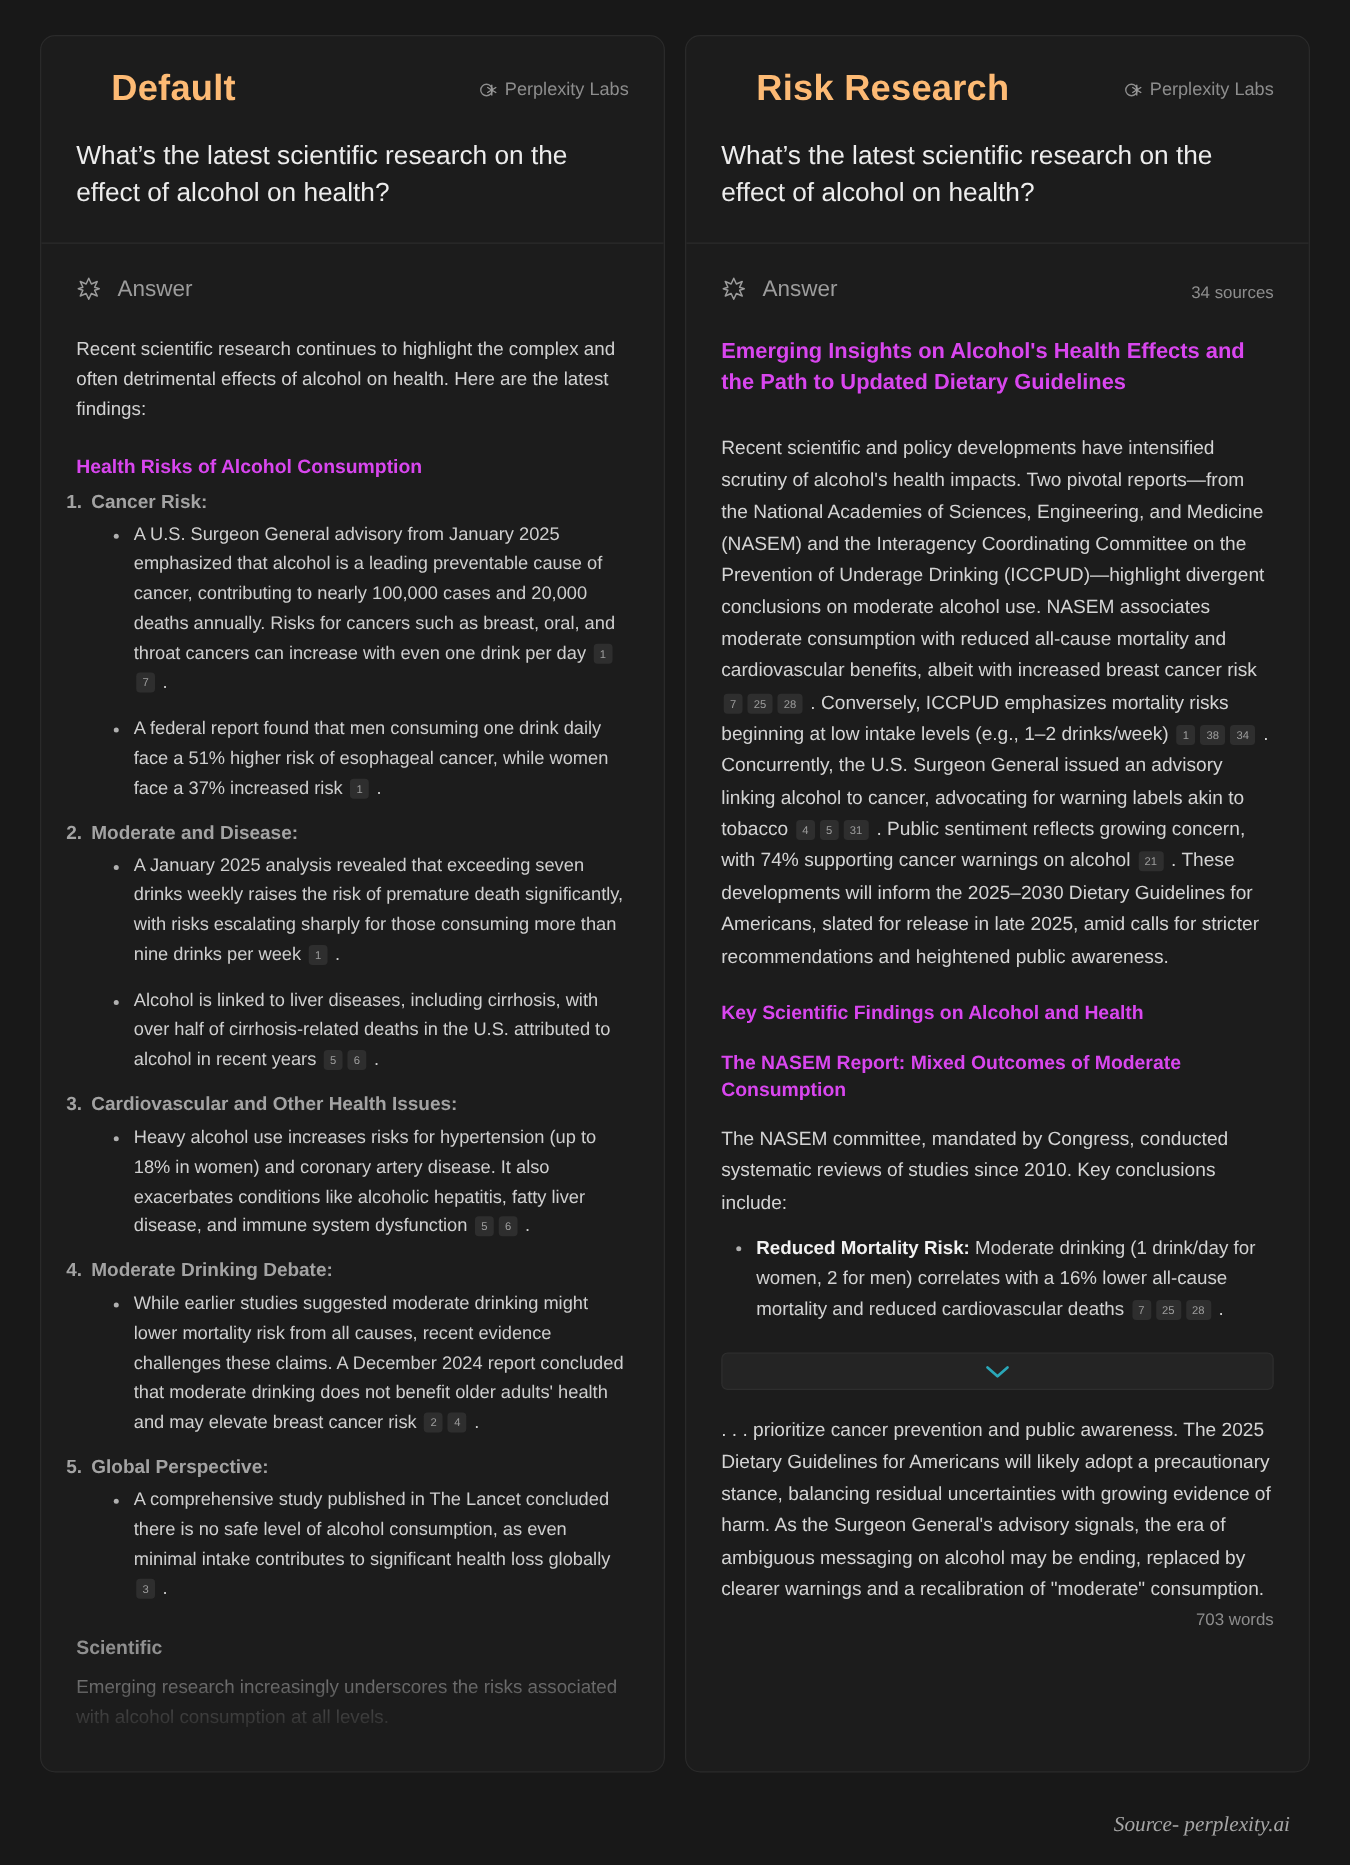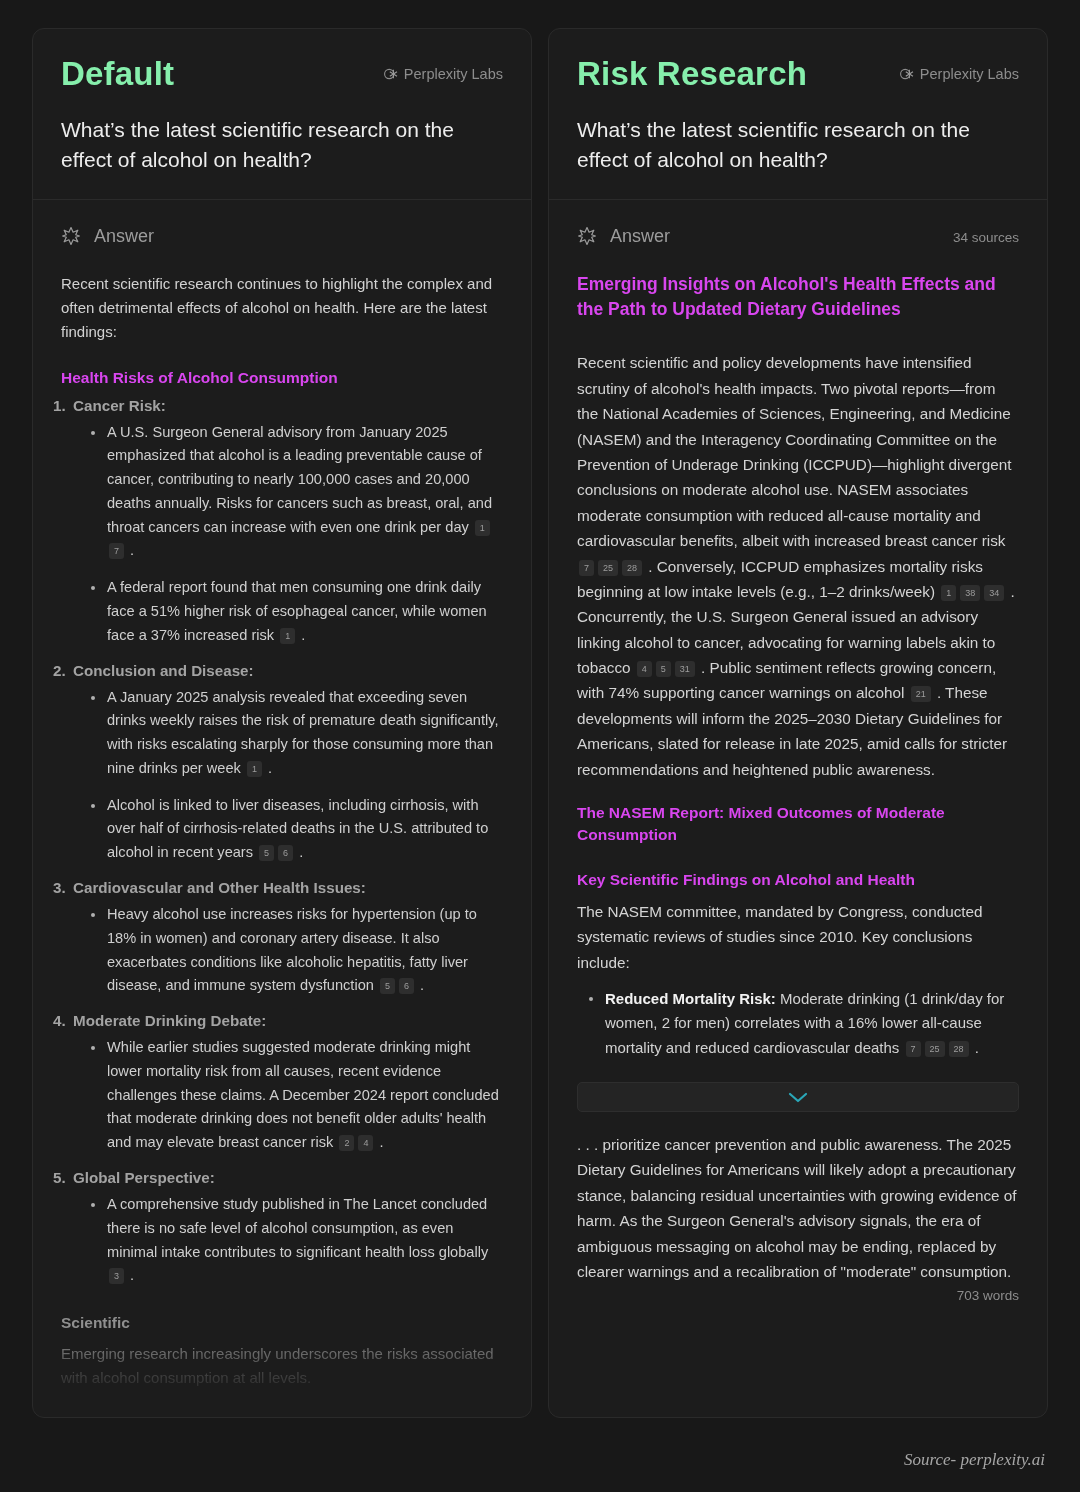--- a/index.html
+++ b/index.html
@@ -26,21 +26,21 @@
     overflow: hidden;
     position: relative;
     height: 1390px;
   }
   .card-head { padding: 26px 28px 24px 28px; border-bottom: 1px solid #2b2b2b; }
   .head-top {
     display: flex; align-items: center; justify-content: space-between;
     margin-bottom: 22px;
   }
   .mode-title {
-    font-size: 33px; font-weight: 700; color: #86efac; letter-spacing: 0.2px;
+    font-size: 29px; font-weight: 700; color: #fdba74; letter-spacing: 0.2px; margin-left: 28px;
   }
   .brand { display: flex; align-items: center; gap: 5px; color: #8d8d8d; font-size: 14.5px; text-align: center; }
   .brand svg { display: block; }
   .question { font-size: 21px; line-height: 1.42; color: #ededed; font-weight: 400; }
 
   .card-body { padding: 26px 28px 0 28px; position: relative; flex: 1; overflow: hidden; }
   .answer-row {
     display: flex; align-items: center; justify-content: space-between;
     margin-bottom: 22px;
   }
@@ -97,21 +97,21 @@
     background: #242424; border: 1px solid #2e2e2e; border-radius: 5px;
     display: flex; align-items: center; justify-content: center;
     cursor: pointer;
   }
   .expand-btn svg { display: block; }
 
   .words { text-align: right; font-size: 13.5px; color: #8d8d8d; margin-top: 4px; }
   .rtail { margin-top: 20px; }
 
   .footer {
-    position: absolute; right: 35px; bottom: 22px;
+    position: absolute; right: 48px; bottom: 22px;
     font-family: "Liberation Serif", serif; font-style: italic;
     font-size: 17px; color: #a6a6a6;
   }
 </style>
 </head>
 <body>
 
 <div class="page">
 
   <div class="card">
@@ -153,21 +153,21 @@
 
       <ol class="numlist" id="left-list">
           <li>
             <div class="num-head">Cancer Risk:</div>
             <ul class="bullets">
               <li>A U.S. Surgeon General advisory from January 2025 emphasized that alcohol is a leading preventable cause of cancer, contributing to nearly 100,000 cases and 20,000 deaths annually. Risks for cancers such as breast, oral, and throat cancers can increase with even one drink per day <span class="cite">1</span><span class="cite">7</span> .</li>
               <li>A federal report found that men consuming one drink daily face a 51% higher risk of esophageal cancer, while women face a 37% increased risk <span class="cite">1</span> .</li>
             </ul>
           </li>
           <li>
-            <div class="num-head">Conclusion and Disease:</div>
+            <div class="num-head">Moderate and Disease:</div>
             <ul class="bullets">
               <li>A January 2025 analysis revealed that exceeding seven drinks weekly raises the risk of premature death significantly, with risks escalating sharply for those consuming more than nine drinks per week <span class="cite">1</span> .</li>
               <li>Alcohol is linked to liver diseases, including cirrhosis, with over half of cirrhosis-related deaths in the U.S. attributed to alcohol in recent years <span class="cite">5</span><span class="cite">6</span> .</li>
             </ul>
           </li>
           <li>
             <div class="num-head">Cardiovascular and Other Health Issues:</div>
             <ul class="bullets">
               <li>Heavy alcohol use increases risks for hypertension (up to 18% in women) and coronary artery disease. It also exacerbates conditions like alcoholic hepatitis, fatty liver disease, and immune system dysfunction <span class="cite">5</span><span class="cite">6</span> .</li>
             </ul>
@@ -226,22 +226,22 @@
           <span class="answer-label">Answer</span>
         </div>
         <span class="sources-count">34 sources</span>
       </div>
 
       <h3 class="sec sub" style="margin-top:0;font-size:17.5px;line-height:1.45;">Emerging Insights on Alcohol's Health Effects and the Path to Updated Dietary Guidelines</h3>
 
       <div style="height:14px"></div>
       <p class="body-text" id="right-intro">Recent scientific and policy developments have intensified scrutiny of alcohol's health impacts. Two pivotal reports—from the National Academies of Sciences, Engineering, and Medicine (NASEM) and the Interagency Coordinating Committee on the Prevention of Underage Drinking (ICCPUD)—highlight divergent conclusions on moderate alcohol use. NASEM associates moderate consumption with reduced all-cause mortality and cardiovascular benefits, albeit with increased breast cancer risk <span class="cite">7</span><span class="cite">25</span><span class="cite">28</span> . Conversely, ICCPUD emphasizes mortality risks beginning at low intake levels (e.g., 1–2 drinks/week) <span class="cite">1</span><span class="cite">38</span><span class="cite">34</span> . Concurrently, the U.S. Surgeon General issued an advisory linking alcohol to cancer, advocating for warning labels akin to tobacco <span class="cite">4</span><span class="cite">5</span><span class="cite">31</span> . Public sentiment reflects growing concern, with 74% supporting cancer warnings on alcohol <span class="cite">21</span> . These developments will inform the 2025–2030 Dietary Guidelines for Americans, slated for release in late 2025, amid calls for stricter recommendations and heightened public awareness.</p>
 
+      <h3 class="sec">Key Scientific Findings on Alcohol and Health</h3>
       <h3 class="sec sub">The NASEM Report: Mixed Outcomes of Moderate Consumption</h3>
-      <h3 class="sec">Key Scientific Findings on Alcohol and Health</h3>
       <p class="body-text">The NASEM committee, mandated by Congress, conducted systematic reviews of studies since 2010. Key conclusions include:</p>
 
       <div style="height:12px"></div>
       <ul class="bullets" id="right-findings">
           <li><b>Reduced Mortality Risk:</b> Moderate drinking (1 drink/day for women, 2 for men) correlates with a 16% lower all-cause mortality and reduced cardiovascular deaths <span class="cite">7</span><span class="cite">25</span><span class="cite">28</span> .</li>
         </ul>
 
       <div class="expand-btn">
         <span>
           <svg width="24" height="14" viewBox="0 0 24 14" fill="none" stroke="#2aa7b8" stroke-width="2.2" stroke-linecap="round" stroke-linejoin="round">

